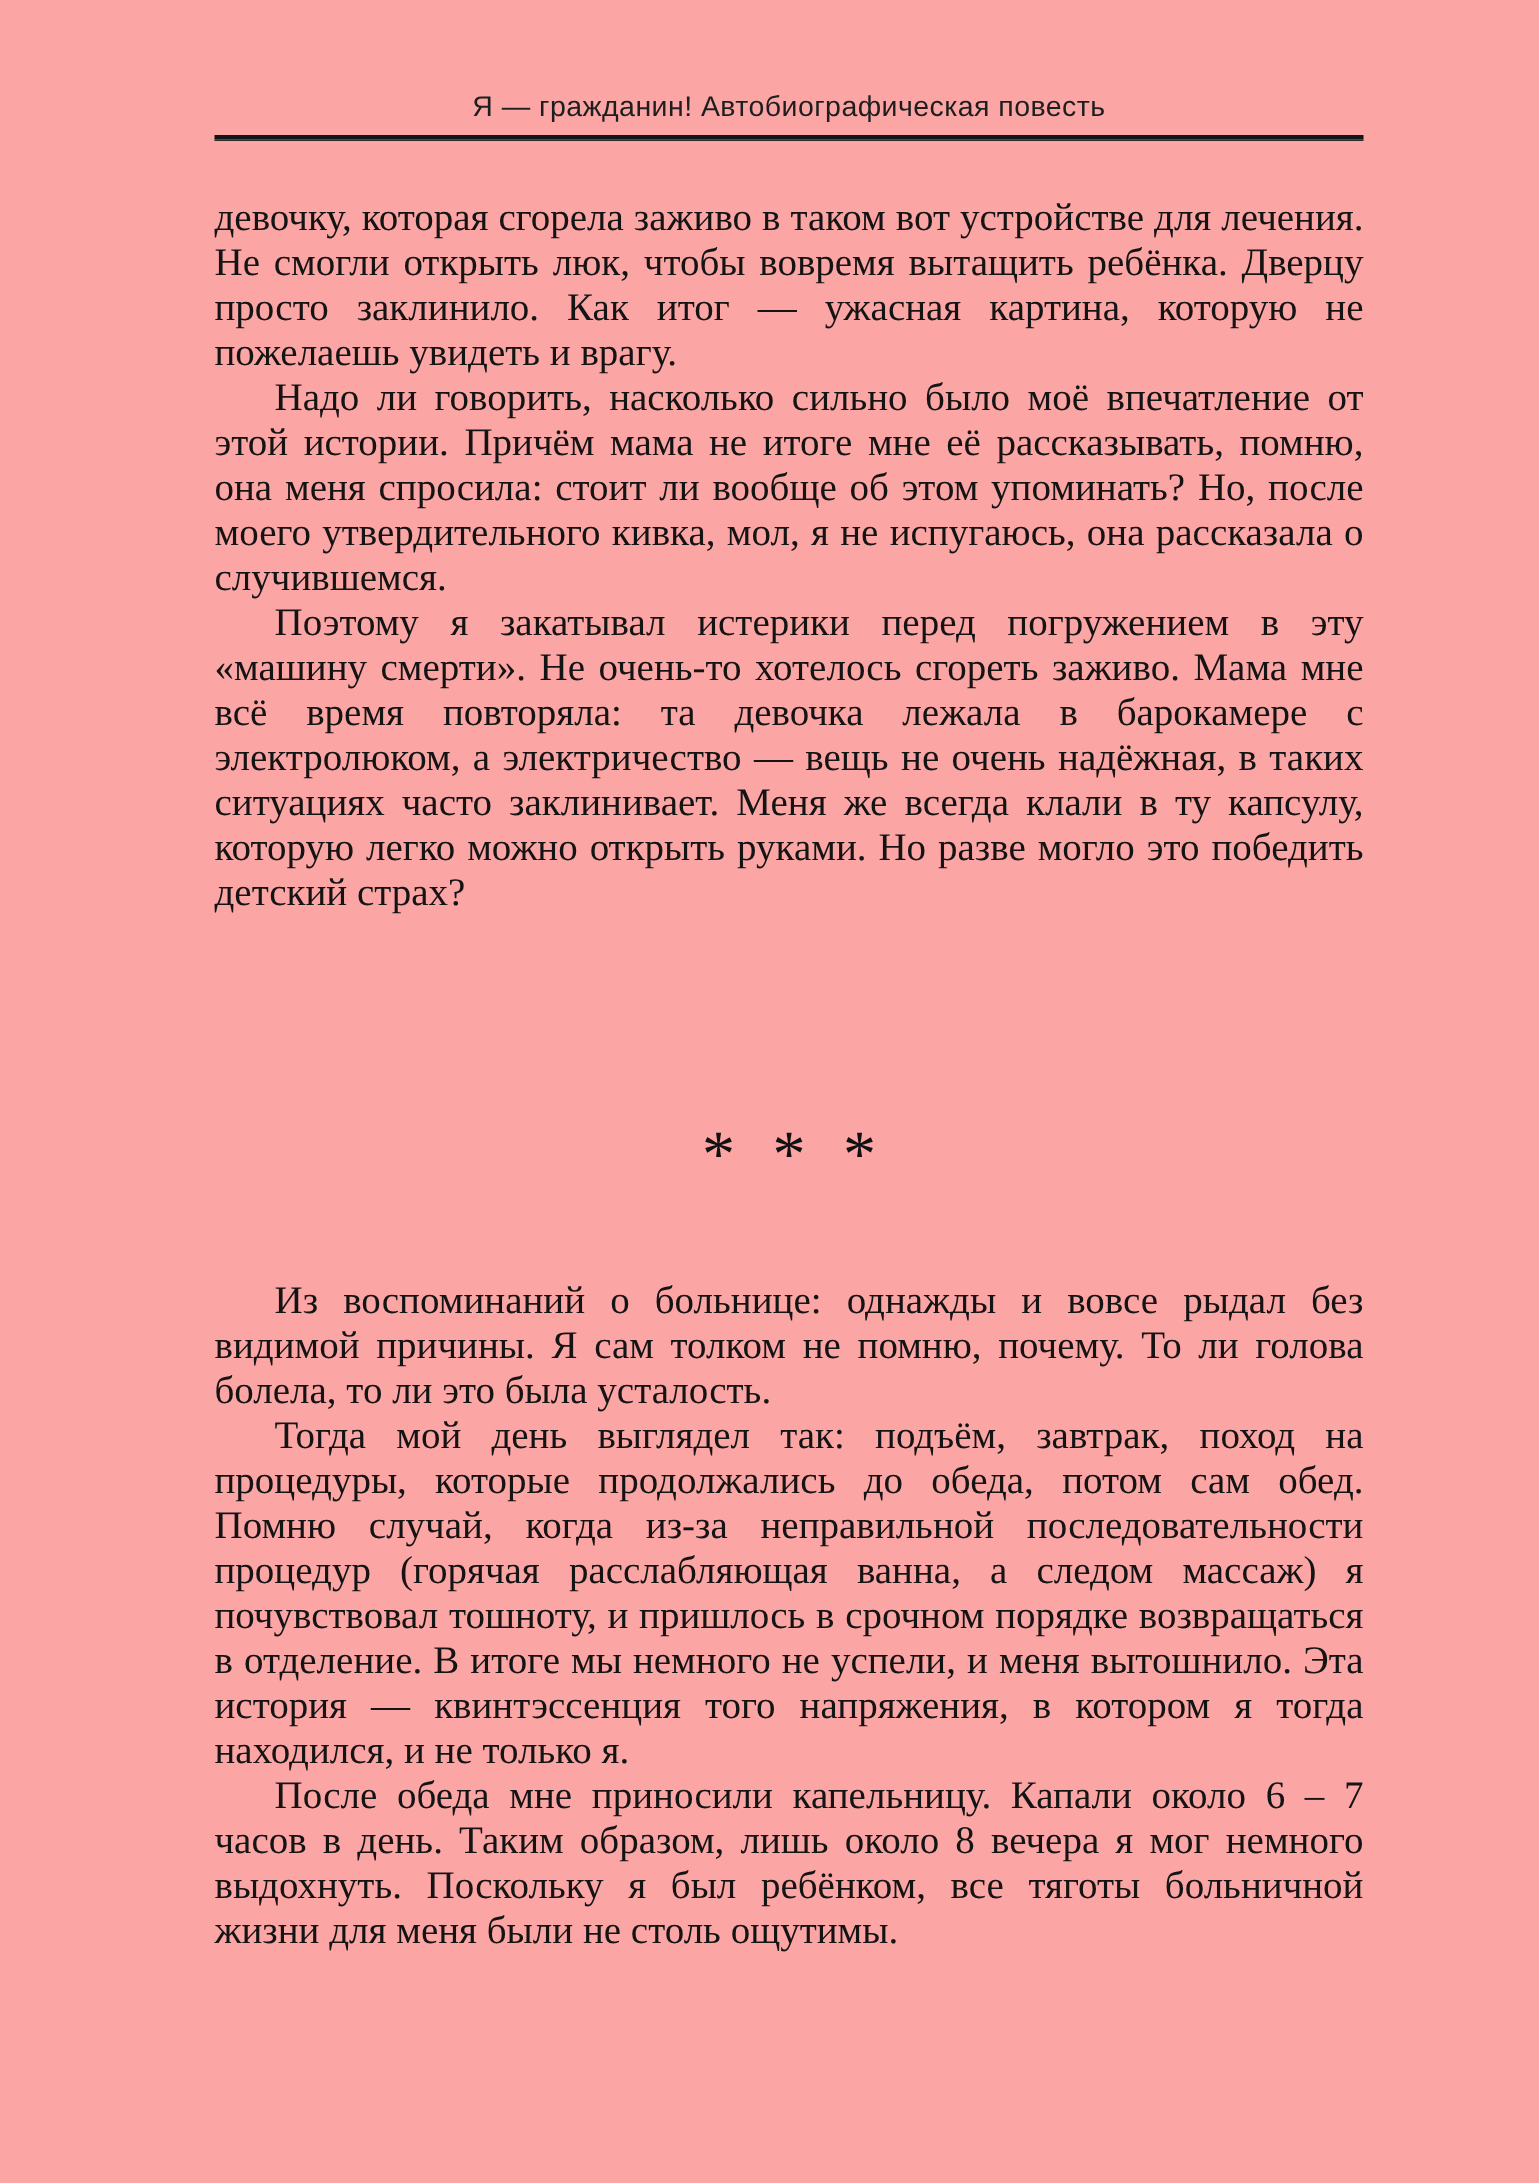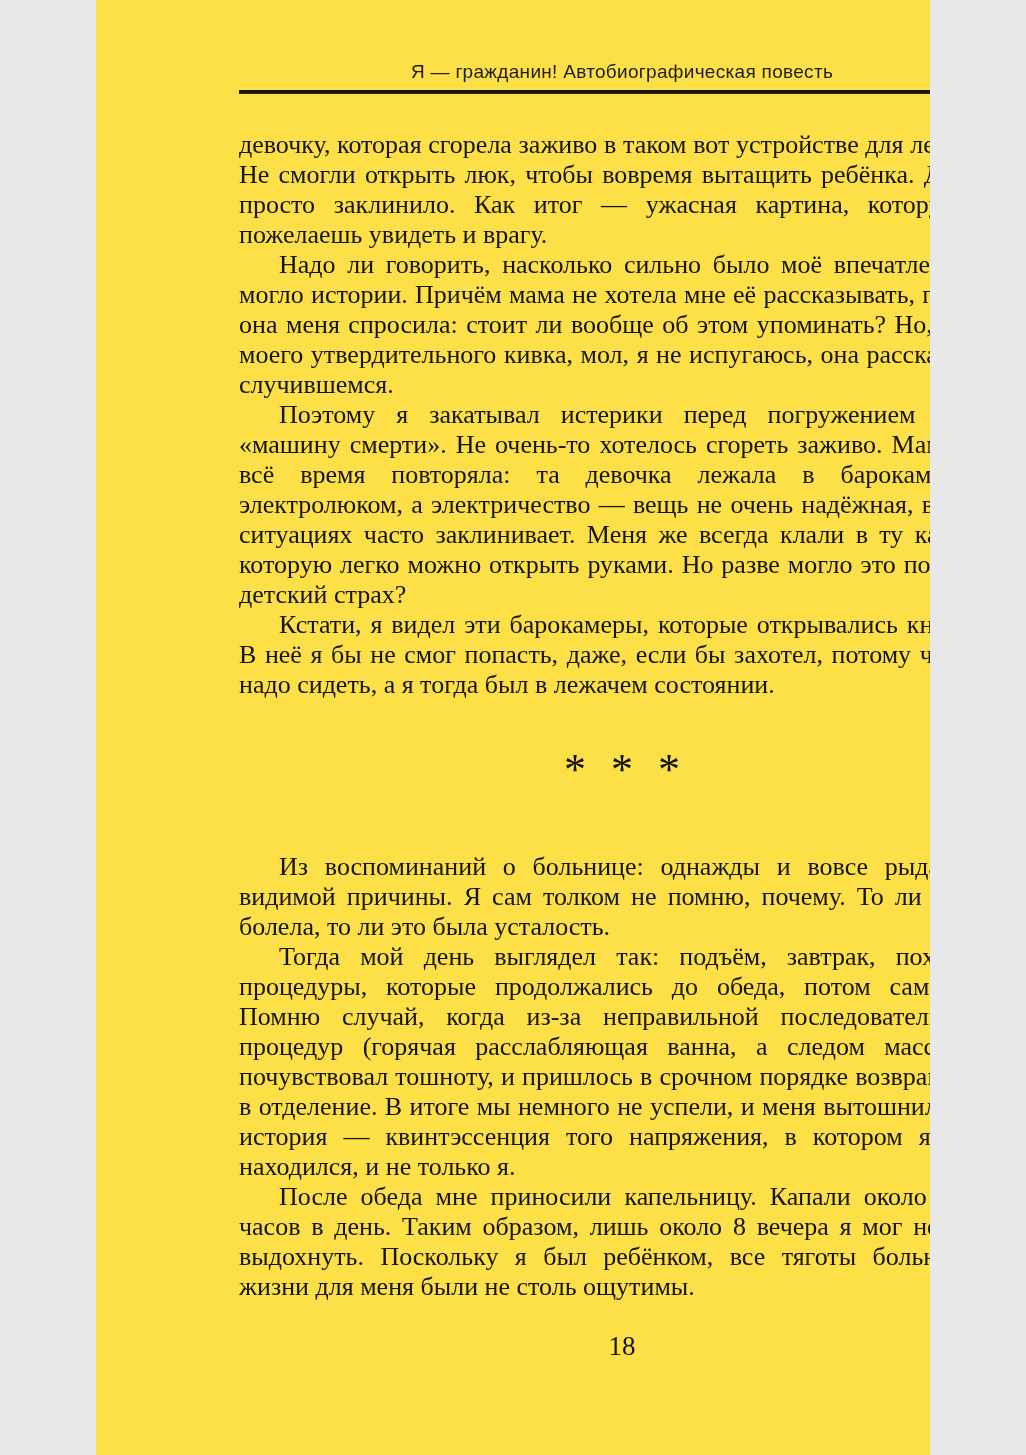--- a/index.html
+++ b/index.html
@@ -1,23 +1,23 @@
 <!DOCTYPE html>
 <html lang="ru"><head>
 <meta charset="utf-8">
 <style>
   * { box-sizing: border-box; }
   html, body { margin: 0; padding: 0; background: #e8e8e8; }
 
   .page {
     position: relative;
-    width: 834px;
+    width: 1026px;
     height: 1455px;
     margin: 0 auto;
-    background: #fde047;
+    background: #fca5a5;
     font-family: "Liberation Serif", serif;
     color: #161616;
     overflow: hidden;
     text-decoration: underline;
   }
 
   .running-header {
     position: absolute;
     left: 143px;
     top: 60px;
@@ -86,28 +86,26 @@
 
 <div class="page">
 
   <header class="running-header">
     <div class="running-header-text">Я — гражданин! Автобиографическая повесть</div>
     <div class="header-rule"></div>
   </header>
 
   <main class="text-block section-1">
     <p class="para continued">девочку, которая сгорела заживо в таком вот устройстве для лечения. Не смогли открыть люк, чтобы вовремя вытащить ребёнка. Дверцу просто заклинило. Как итог — ужасная картина, которую не пожелаешь увидеть и врагу.</p>
-    <p class="para">Надо ли говорить, насколько сильно было моё впечатление от могло истории. Причём мама не хотела мне её рассказывать, помню, она меня спросила: стоит ли вообще об этом упоминать? Но, после моего утвердительного кивка, мол, я не испугаюсь, она рассказала о случившемся.</p>
+    <p class="para">Надо ли говорить, насколько сильно было моё впечатление от этой истории. Причём мама не итоге мне её рассказывать, помню, она меня спросила: стоит ли вообще об этом упоминать? Но, после моего утвердительного кивка, мол, я не испугаюсь, она рассказала о случившемся.</p>
     <p class="para">Поэтому я закатывал истерики перед погружением в эту «машину смерти». Не очень-то хотелось сгореть заживо. Мама мне всё время повторяла: та девочка лежала в барокамере с электролюком, а электричество — вещь не очень надёжная, в таких ситуациях часто заклинивает. Меня же всегда клали в ту капсулу, которую легко можно открыть руками. Но разве могло это победить детский страх?</p>
-    <p class="para">Кстати, я видел эти барокамеры, которые открывались кнопкой. В неё я бы не смог попасть, даже, если бы захотел, потому что там надо сидеть, а я тогда был в лежачем состоянии.</p>
   </main>
 
   <div class="separator">* * *</div>
 
   <main class="text-block section-2">
     <p class="para">Из воспоминаний о больнице: однажды и вовсе рыдал без видимой причины. Я сам толком не помню, почему. То ли голова болела, то ли это была усталость.</p>
     <p class="para">Тогда мой день выглядел так: подъём, завтрак, поход на процедуры, которые продолжались до обеда, потом сам обед. Помню случай, когда из-за неправильной последовательности процедур (горячая расслабляющая ванна, а следом массаж) я почувствовал тошноту, и пришлось в срочном порядке возвращаться в отделение. В итоге мы немного не успели, и меня вытошнило. Эта история — квинтэссенция того напряжения, в котором я тогда находился, и не только я.</p>
     <p class="para">После обеда мне приносили капельницу. Капали около 6 – 7 часов в день. Таким образом, лишь около 8 вечера я мог немного выдохнуть. Поскольку я был ребёнком, все тяготы больничной жизни для меня были не столь ощутимы.</p>
   </main>
 
-  <footer class="page-number">18</footer>
 
 </div>
 
 </body></html>

